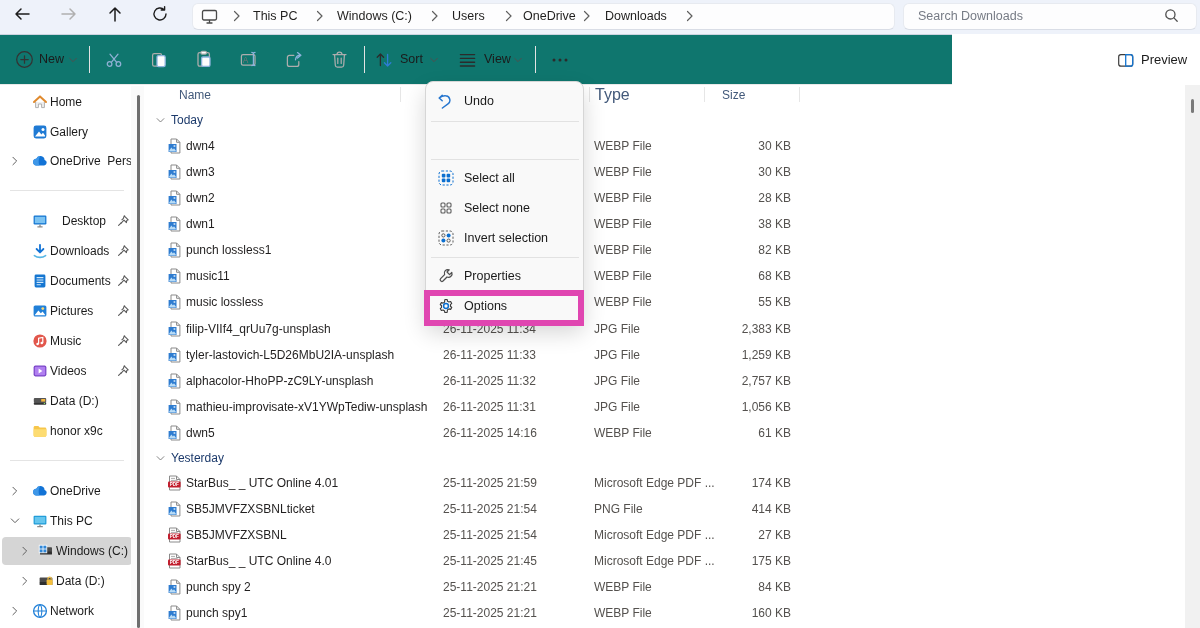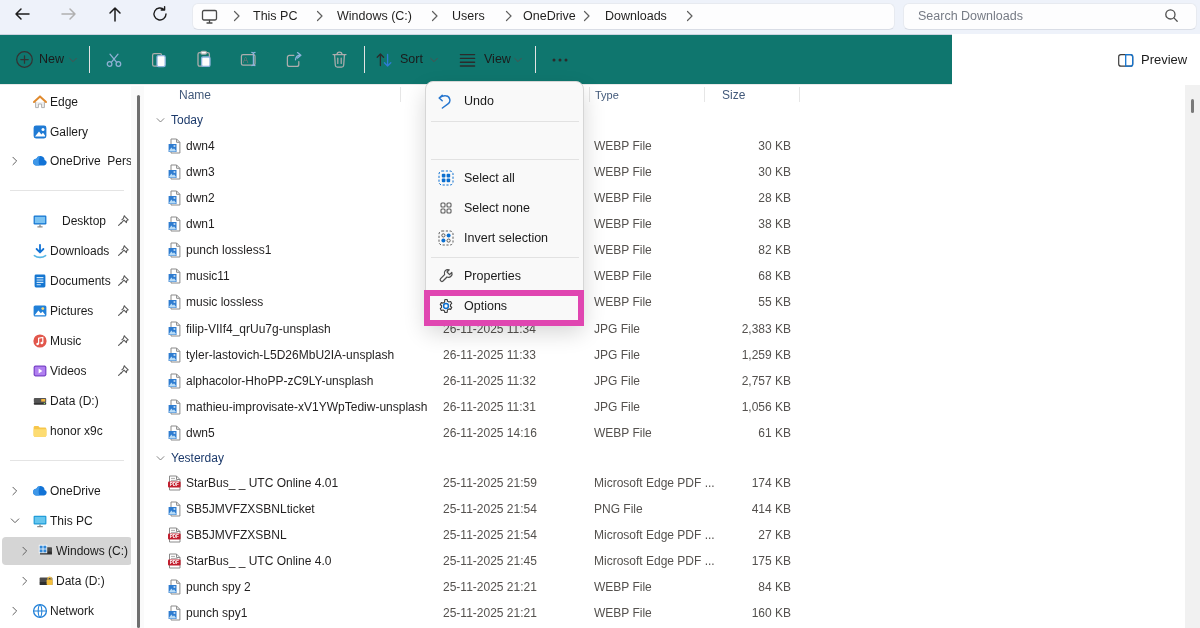--- a/index.html
+++ b/index.html
@@ -182,21 +182,21 @@
 <path d="M7.7 0.7 h4.8 a2.2 2.2 0 0 1 2.2 2.2 v7 a2.2 2.2 0 0 1 -2.2 2.2 H7.7 Z" stroke="#1576d1" stroke-width="1.3"></path>
       </svg>
 <div class="tlabel" style="left:1141px;top:17px;font-size:13px">Preview</div>
 </div>
 <div class="abs" id="sidebar" style="left:0;top:86px;width:144px;height:542px;background:#fff">
 <div class="srow" style="top:2px">
         <svg class="sic" style="left:32px" width="16" height="16" viewBox="0 0 16 16">
           <path d="M2 8 L8 2.4 L14 8" fill="none" stroke="#e08a2e" stroke-width="2" stroke-linecap="round" stroke-linejoin="round"></path>
           <path d="M3.6 8 V13.6 H6.4 V10 H9.6 V13.6 H12.4 V8" fill="#efefef" stroke="#b0b0b0" stroke-width="1"></path>
         </svg>
-        <div class="stxt" style="left:50px">Edge</div>
+        <div class="stxt" style="left:50px">Home</div>
       </div>
 <div class="srow" style="top:32px">
         <svg class="sic" style="left:32px" width="16" height="16" viewBox="0 0 16 16">
           <rect x="1.6" y="1.6" width="12.8" height="12.8" rx="2.4" fill="#1f7ad4"></rect>
           <path d="M3 12.6 L7 7.6 L9.4 10.4 L11 8.8 L13 11.4 V12.6 Z" fill="#fff"></path>
           <circle cx="11" cy="5.4" r="1.5" fill="#fff"></circle>
         </svg>
         <div class="stxt" style="left:50px">Gallery</div>
       </div>
 <div class="srow" style="top:61px">
@@ -353,21 +353,21 @@
           <path d="M1.8 8 H14.2 M8 1.6 c2.4 1.8 2.4 11 0 12.8 M8 1.6 c-2.4 1.8-2.4 11 0 12.8" fill="none" stroke="#2180d8" stroke-width="1.1"></path>
         </svg>
         <div class="stxt" style="left:50px">Network</div>
       </div>
 </div>
 <div class="abs" style="left:131px;top:86px;width:13px;height:542px;background:#fafafa"></div>
 <div class="abs" style="left:137px;top:95px;width:3px;height:533px;background:#6e6e6e;border-radius:2px"></div>
 <div class="abs" style="left:144px;top:85px;width:1041px;height:543px;background:#fff">
 </div>
 <div class="abs" style="left:179px;top:85px;height:20px;line-height:20px;font-size:12px;color:#42597a">Name</div>
-<div class="abs" style="left:595px;top:85px;height:20px;line-height:20px;font-size:11px;color:#42597a">Type</div>
+<div class="abs" style="left:595px;top:85px;height:20px;line-height:20px;font-size:16px;color:#42597a">Type</div>
 <div class="abs" style="left:722px;top:85px;height:20px;line-height:20px;font-size:12px;color:#42597a">Size</div>
 <div class="abs" style="left:400px;top:87px;width:1px;height:15px;background:#e6e6e6"></div>
 <div class="abs" style="left:589px;top:87px;width:1px;height:15px;background:#e6e6e6"></div>
 <div class="abs" style="left:704px;top:87px;width:1px;height:15px;background:#e6e6e6"></div>
 <div class="abs" style="left:799px;top:87px;width:1px;height:15px;background:#e6e6e6"></div>
 <svg class="abs" style="left:156px;top:116px" width="9" height="9" viewBox="0 0 12 12">
       <path d="M1.5 3.5 L6 8 L10.5 3.5" fill="none" stroke="#6b6b6b" stroke-width="1.1" stroke-linecap="round" stroke-linejoin="round"></path>
     </svg>
     <div class="ghdr" style="left:171px;top:107px">Today</div>
 <div class="frow" style="top:132.5px">

